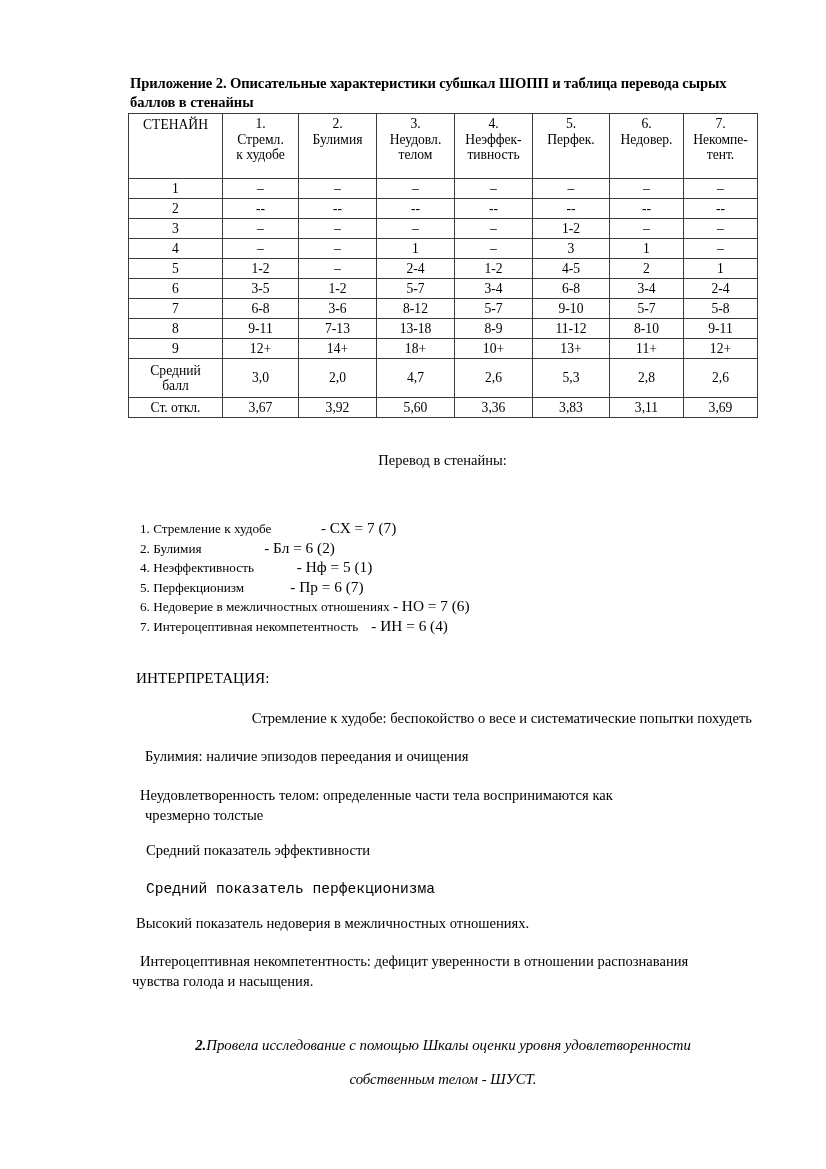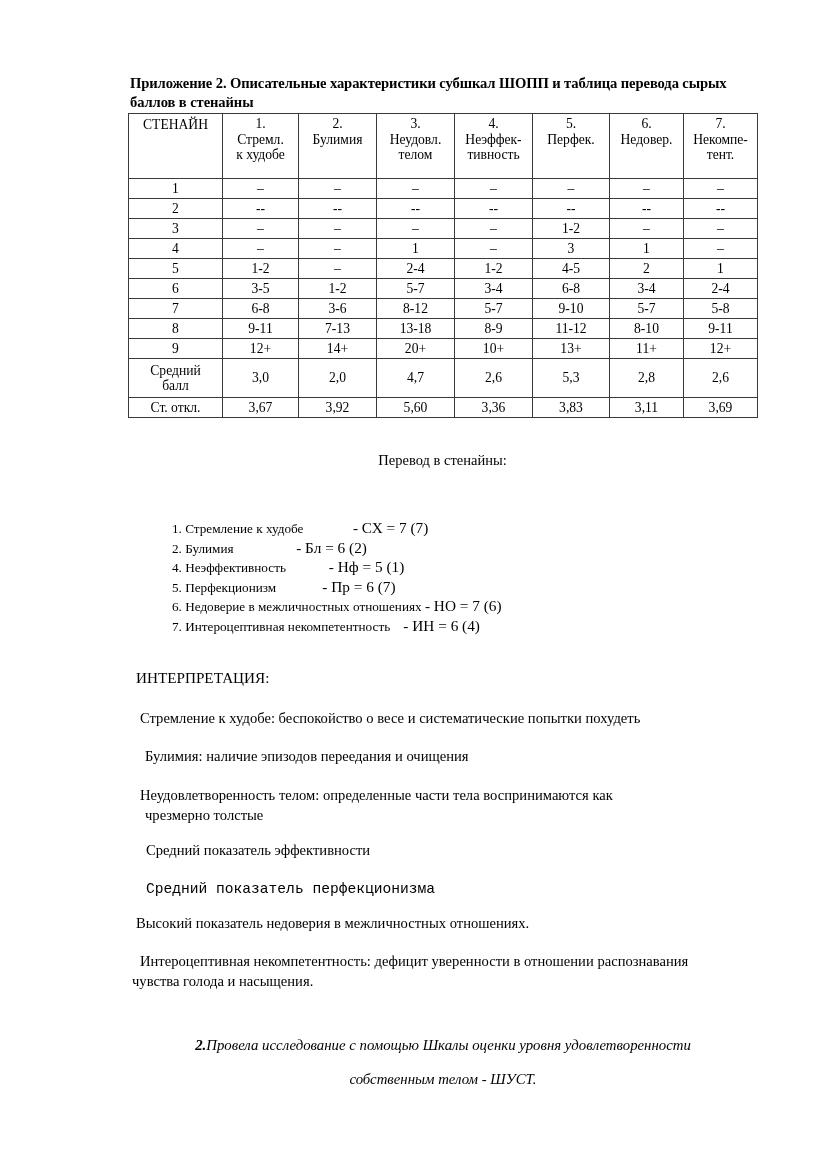--- a/index.html
+++ b/index.html
@@ -94,21 +94,20 @@
   }
 
   
   .conv-list {
     position: absolute;
     left: 140px;
     top: 519px;
     width: 560px;
     font-size: 13.2px;
     line-height: 18.6px;
-    margin-left: 32px;
   }
   .conv-row {
     display: block;
     white-space: pre;
   }
   .conv-row .lbl { }
   .conv-row .code {
     font-size: 15.3px;
   }
 
@@ -118,21 +117,21 @@
     left: 136px;
     top: 669px;
     font-size: 15.2px;
   }
   .interp {
     position: absolute;
     font-size: 14.6px;
     line-height: 20px;
     width: 620px;
   }
-  .ip1 { left: 140px; top: 708px; }
+  .ip1 { left: 132px; top: 708px; text-align: right; }
   .ip2 { left: 145px; top: 746px; }
   .ip3 { left: 140px; top: 785px; width: 600px; }
   .ip3 .l2 { display: block; padding-left: 5px; }
   .ip4 { left: 146px; top: 840px; }
   .ip5 { left: 146px; top: 879px; font-family: Liberation Mono, monospace; }
   .ip6 { left: 136px; top: 913px; }
   .ip7 { left: 132px; top: 951px; width: 640px; }
   .ip7 .l1 { display: block; padding-left: 8px; }
   .ip7 .l2 { display: block; }
 
@@ -286,21 +285,21 @@
           <td>13-18</td>
           <td>8-9</td>
           <td>11-12</td>
           <td>8-10</td>
           <td>9-11</td>
         </tr>
         <tr>
           <td style="white-space: pre-line;">9</td>
           <td>12+</td>
           <td>14+</td>
-          <td>20+</td>
+          <td>18+</td>
           <td>10+</td>
           <td>13+</td>
           <td>11+</td>
           <td>12+</td>
         </tr>
         <tr class="tall">
           <td style="white-space: pre-line;">Средний
 балл</td>
           <td>3,0</td>
           <td>2,0</td>

